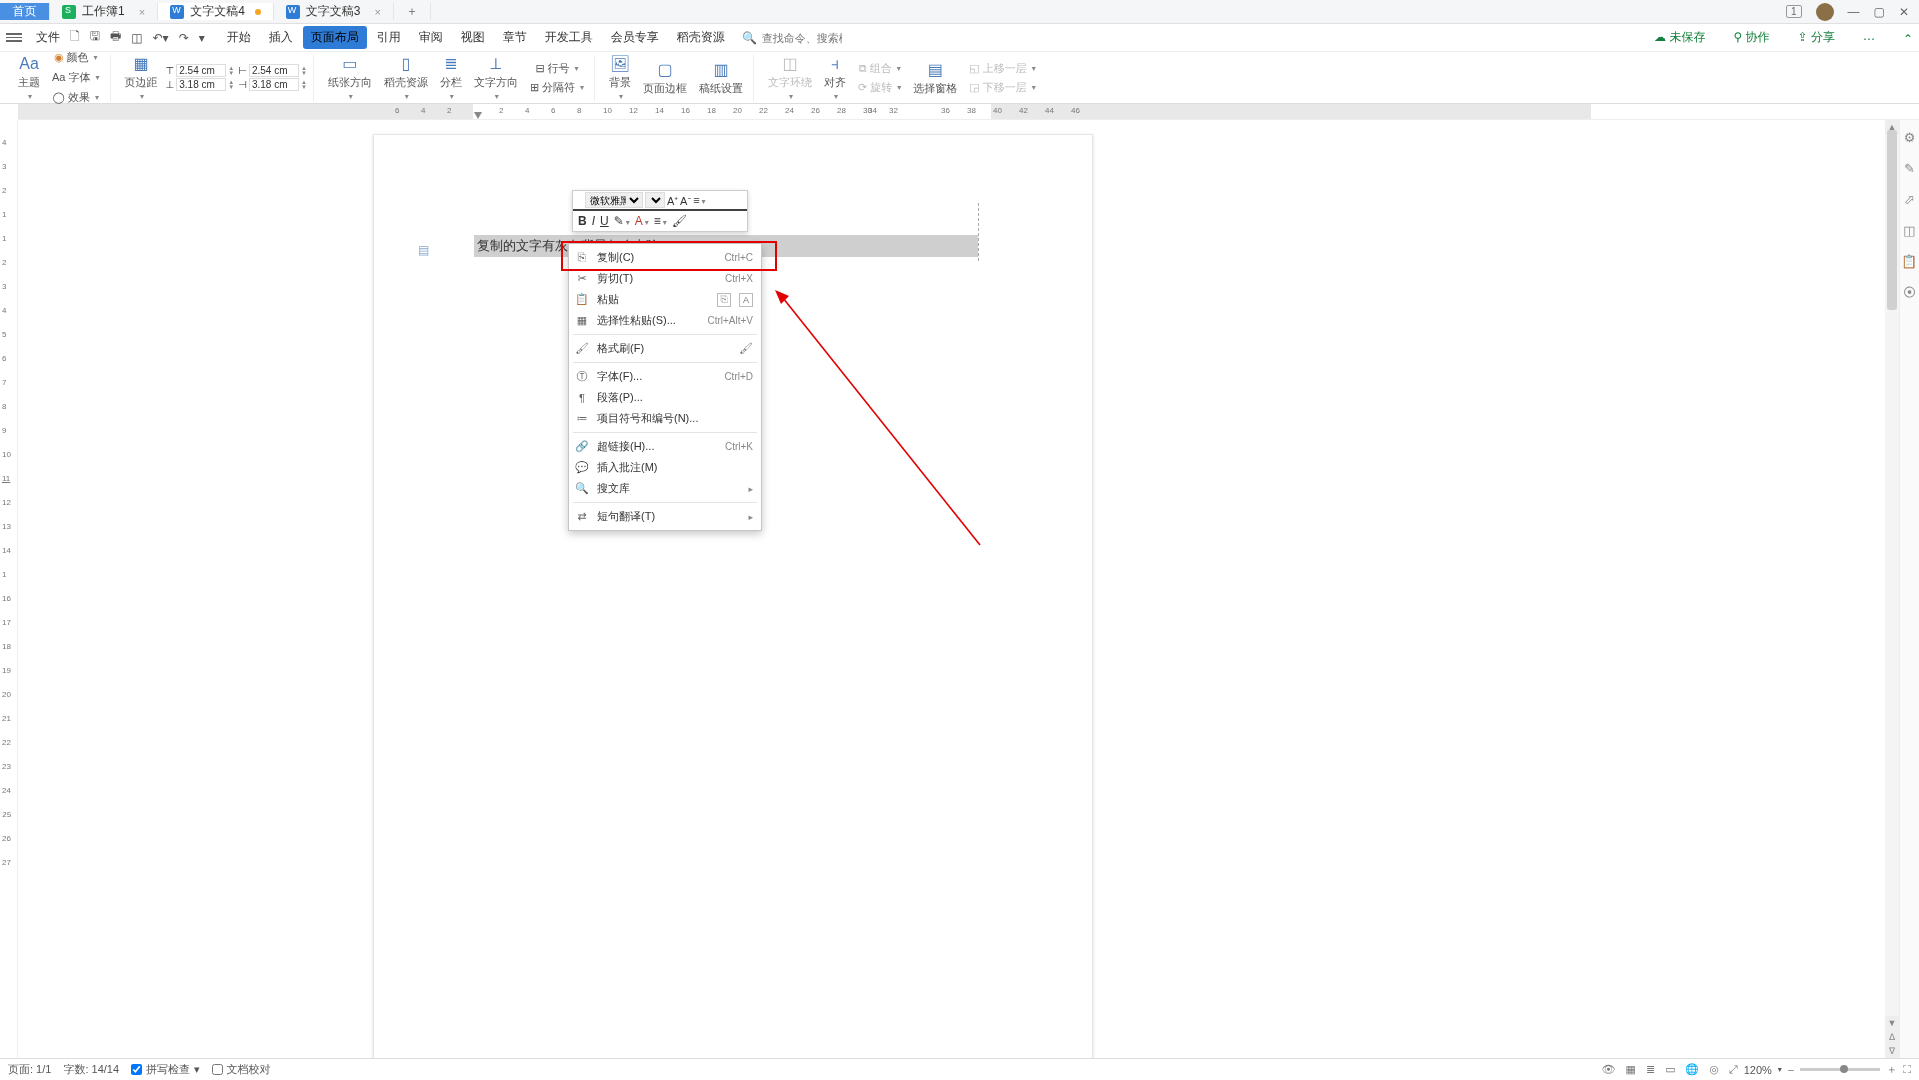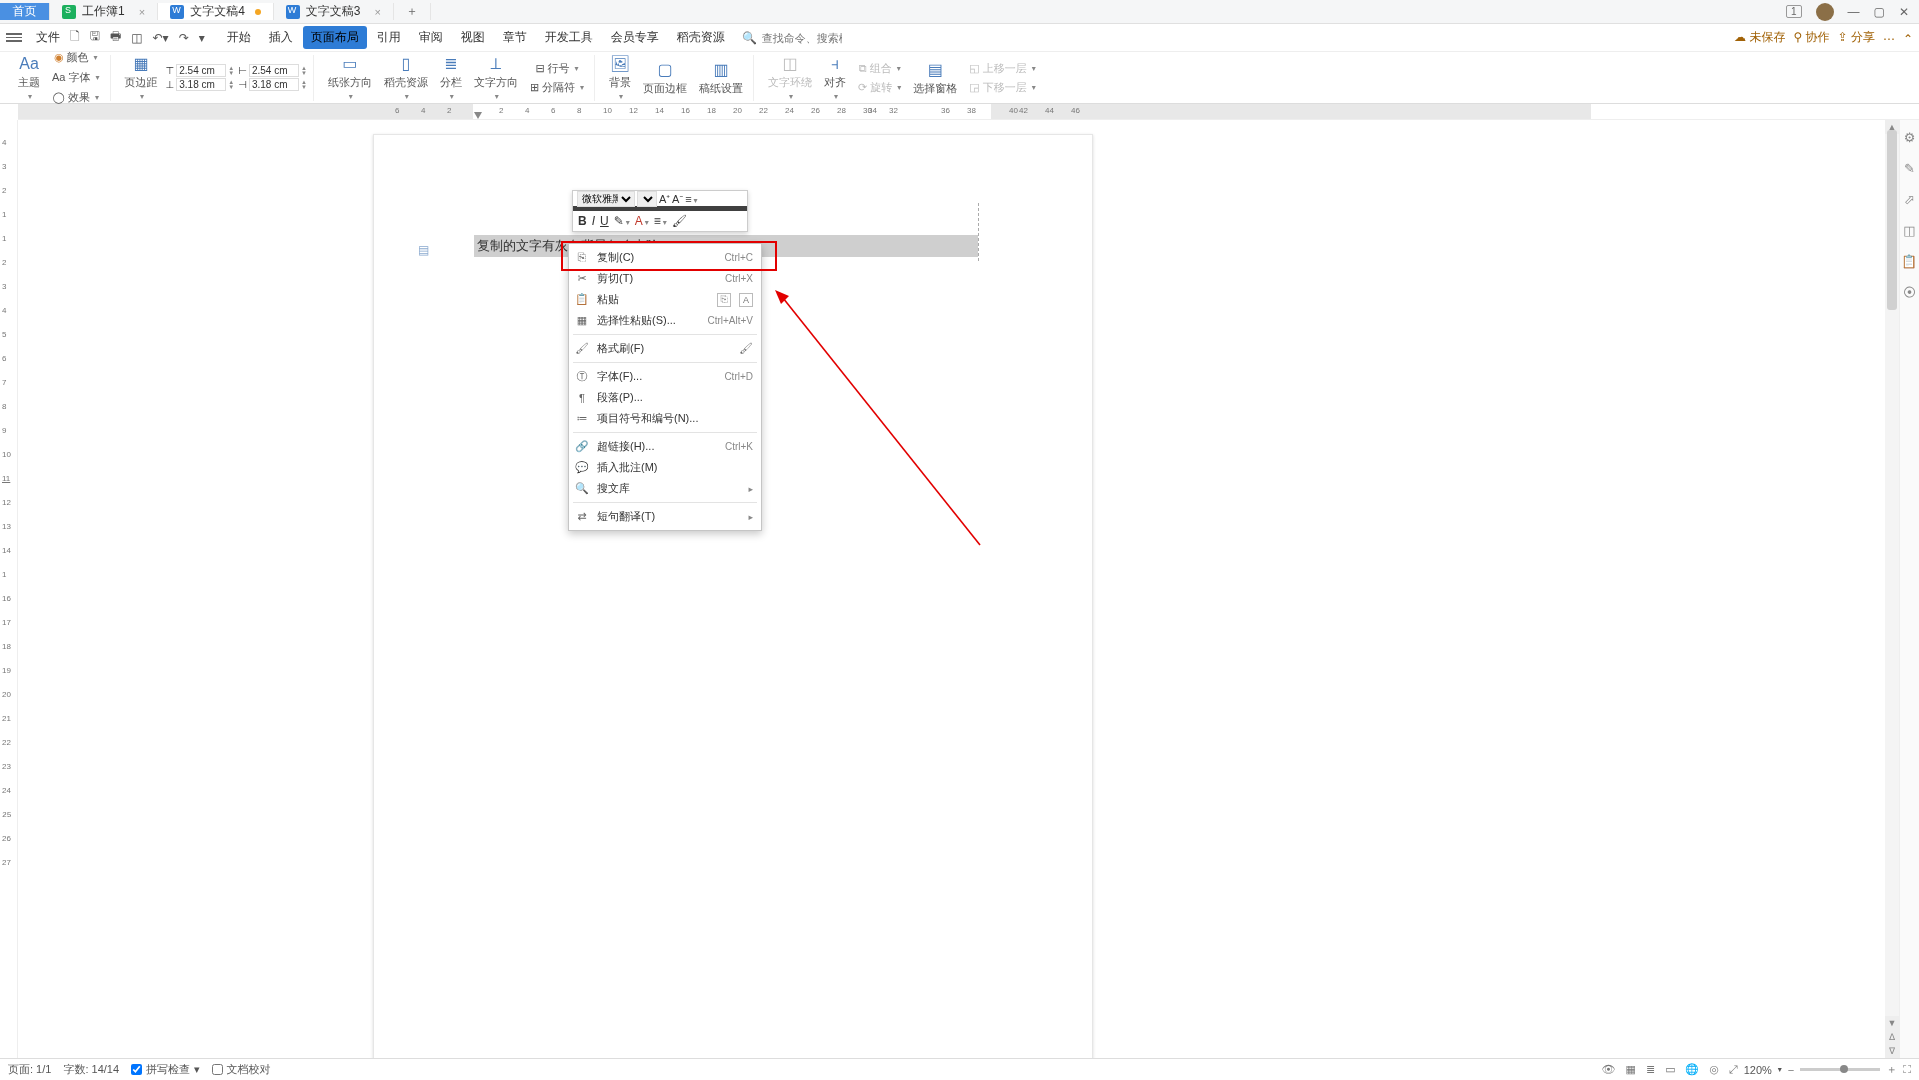--- a/index.html
+++ b/index.html
@@ -25,21 +25,21 @@
 
 .menubar{height:28px;background:#fff;display:flex;align-items:center;padding:0 6px;gap:2px;border-bottom:1px solid #eee;}
 .ham{width:16px;display:flex;flex-direction:column;gap:2px;margin-right:4px;cursor:pointer;}
 .ham span{height:1.5px;background:#666;}
 .menubar .mi{padding:3px 8px;cursor:pointer;color:#333;border-radius:3px;}
 .menubar .mi.active{background:#2e7cd6;color:#000000;}
 .qat{display:flex;gap:10px;margin-right:12px;color:#555;align-items:center;}
 .qat span{cursor:pointer;}
 .menubar .search{display:flex;align-items:center;gap:4px;color:#aaa;margin-left:8px;}
 .menubar .search input{border:none;outline:none;font-size:11px;width:80px;}
-.menubar .right{margin-left:auto;display:flex;gap:8px;align-items:flex-end;color:#a16207;}
+.menubar .right{margin-left:auto;display:flex;gap:28px;align-items:flex-end;color:#15803d;}
 .menubar .right span{cursor:pointer;}
 
 
 .ribbon{height:52px;background:#fff;display:flex;align-items:center;padding:2px 8px;border-bottom:1px solid #ddd;gap:4px;}
 .rgrp{display:flex;align-items:center;gap:4px;padding:0 6px;border-right:1px solid #eee;height:46px;}
 .rgrp:last-child{border-right:none;}
 .rbtn{display:flex;flex-direction:column;align-items:center;justify-content:center;gap:2px;cursor:pointer;padding:2px 4px;color:#555;font-size:11px;}
 .rbtn .ic{font-size:16px;color:#4a7cba;}
 .rbtn.sm{flex-direction:row;font-size:11px;gap:3px;}
 .rbtn.disabled{color:#bbb;}
@@ -60,21 +60,21 @@
 .vruler{width:18px;background:#fff;position:relative;border-right:1px solid #eee;}
 .vruler .vt{position:absolute;left:2px;font-size:8px;color:#777;transform:rotate(0);}
 .canvas{flex:1;background:#fff;position:relative;overflow:hidden;}
 .page{position:absolute;left:355px;top:14px;width:720px;height:940px;background:#fff;box-shadow:0 1px 3px rgba(0,0,0,0.15);border:1px solid #e6e6e6;}
 .page .para-ico{position:absolute;left:44px;top:108px;width:14px;height:14px;color:#8aa9cf;font-size:12px;}
 .page .seltext{position:absolute;left:100px;top:100px;width:504px;height:22px;background:#cfcfcf;color:#333;font-size:13px;padding:0 3px;line-height:22px;white-space:nowrap;overflow:hidden;}
 .page .cursor-col{position:absolute;left:604px;top:68px;width:1px;height:58px;border-left:1px dashed #aaa;}
 
 
 .minitb{position:absolute;left:572px;top:190px;width:176px;height:42px;background:#fff;border:1px solid #ccc;box-shadow:0 2px 5px rgba(0,0,0,0.18);z-index:5;}
-.minitb .r1{height:20px;display:flex;align-items:center;gap:2px;padding:0 4px;border-bottom:5px solid #404040;font-size:11px;}
+.minitb .r1{height:20px;display:flex;align-items:center;gap:2px;padding:0 12px;border-bottom:2px solid #404040;font-size:11px;}
 .minitb .r2{height:20px;display:flex;align-items:center;gap:5px;padding:0 5px;font-size:12px;}
 .minitb select,.minitb .fsize{border:1px solid #ddd;font-size:10px;height:16px;}
 .minitb .aa{font-size:11px;cursor:pointer;}
 
 
 .ctx{position:absolute;left:568px;top:243px;width:194px;background:#fff;border:1px solid #c5c5c5;box-shadow:0 3px 8px rgba(0,0,0,0.22);z-index:4;padding:3px 0;}
 .ctx .row{display:flex;align-items:center;height:21px;padding:0 8px 0 6px;cursor:pointer;font-size:11px;color:#333;gap:8px;}
 .ctx .row .ci{width:14px;text-align:center;color:#666;font-size:11px;}
 .ctx .row .lbl{flex:1;}
 .ctx .row .sc{color:#888;font-size:10px;}
@@ -322,21 +322,21 @@
     <span class="tick" style="left: 715px;">20</span>
     <span class="tick" style="left: 741px;">22</span>
     <span class="tick" style="left: 767px;">24</span>
     <span class="tick" style="left: 793px;">26</span>
     <span class="tick" style="left: 819px;">28</span>
     <span class="tick" style="left: 845px;">30</span>
     <span class="tick" style="left: 871px;">32</span>
     <span class="tick" style="left: 850px;">34</span>
     <span class="tick" style="left: 923px;">36</span>
     <span class="tick" style="left: 949px;">38</span>
-    <span class="tick" style="left: 975px; margin-left: 16px;">40</span>
+    <span class="tick" style="left: 975px;">40</span>
     <span class="tick" style="left: 1001px;">42</span>
     <span class="tick" style="left: 1027px;">44</span>
     <span class="tick" style="left: 1053px;">46</span>
   </div>
 
 <div class="work">
   <div class="vruler">
       <span class="vt" style="top: 18px;">4</span>
       <span class="vt" style="top: 42px;">3</span>
       <span class="vt" style="top: 66px;">2</span>

